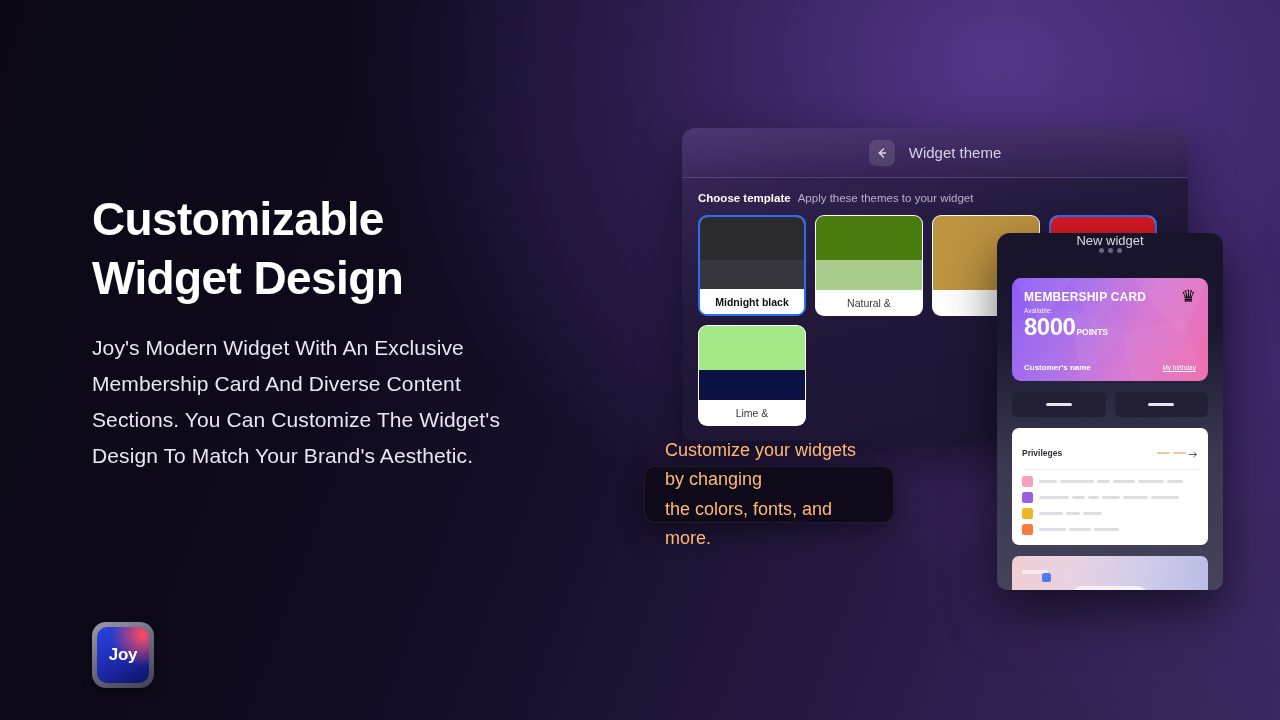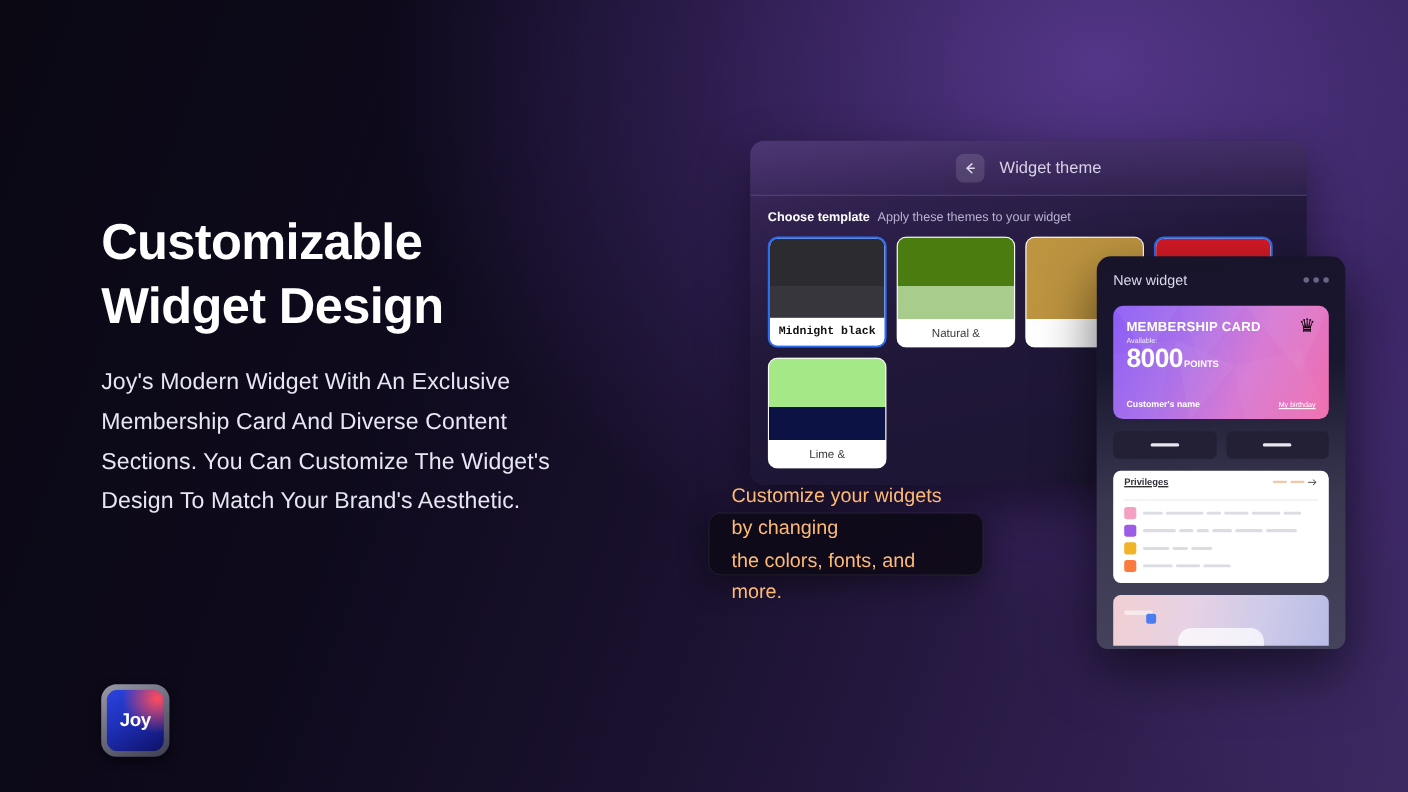--- a/index.html
+++ b/index.html
@@ -72,21 +72,21 @@
 
   .swatch-grid {
     padding:11px 16px 0 16px; display:grid; gap:9px;
     grid-template-columns:repeat(4, 108px);
   }
   .swatch {
     border-radius:9px; overflow:hidden; cursor:pointer; height:101px;
     background:#fff; border:1.5px solid rgba(255,255,255,0.35);
     display:flex; flex-direction:column;
   }
-  .swatch.selected { border:2px solid #2c6ef2;font-family:Liberation Mono, monospace; }
+  .swatch.selected { border:2px solid #2c6ef2; }
   .sw-top { flex:1 1 auto; }
   .sw-a { height:60%; }
   .sw-b { height:40%; }
   .sw-label {
     height:25px; background:#fff; display:flex; align-items:center;
     justify-content:center; font-size:10.5px; color:#3a3a3a;
     white-space:nowrap; overflow:hidden;
   }
   .swatch.selected .sw-label { font-weight:bold; color:#111; }
 
@@ -101,22 +101,23 @@
   .tooltip-text { font-size:18px; line-height:1.62; color:#fdba74; white-space:pre-line; }
 
   
   .widget {
     position:absolute; left:997px; top:233px; width:226px; height:357px;
     border-radius:13px 13px 10px 10px; overflow:hidden;
     background:linear-gradient(178deg,#17142a 0%,#191630 28%,#3a3750 62%,#45425c 100%);
     box-shadow:0 20px 50px rgba(0,0,0,0.58);
   }
   .widget-head {
-    height:42px; display:flex; align-items:center; justify-content:space-between;
+    height:42px; display:flex; align-items:center; 
     padding:0 15px;
+    flex-direction:column;
   }
   .widget-title { font-size:13px; color:#ddd8ea; }
   .dots { display:flex; gap:4px; }
   .dot { width:5px; height:5px; border-radius:50%; background:#6b6488; }
 
   .mcard {
     margin:3px 15px 0 15px; height:103px; border-radius:9px; position:relative;
     overflow:hidden; padding:12px 12px 0 12px;
     background:linear-gradient(115deg,#8b5cf6 0%,#a970ea 32%,#d77ad4 62%,#f06fae 100%);
   }
@@ -136,21 +137,21 @@
   .mc-bday { font-size:6.5px; color:#fff; text-decoration:underline; }
 
   .btn-row { display:flex; gap:9px; margin:11px 15px 0 15px; }
   .ph-btn {
     flex:1; height:25px; border-radius:5px; background:#232036;
     display:flex; align-items:center; justify-content:center; cursor:pointer;
   }
   .ph-bar { width:26px; height:3px; background:#e9e7f0; border-radius:2px; }
 
   .priv {
-    margin:11px 15px 0 15px; background:#fff; border-radius:7px; padding:1px 10px 10px 10px;text-decoration:underline;
+    margin:11px 15px 0 15px; background:#fff; border-radius:7px; padding:16px 10px 10px 10px;
   }
   .priv-head { display:flex; align-items:center; justify-content:space-between; }
   .priv-title { font-size:8.5px; font-weight:bold; color:#2f2f3a; }
   .priv-more { display:flex; align-items:center; gap:3px; }
   .priv-dash { width:13px; height:2px; background:#f3c6a8; border-radius:1px; }
   .priv-rule { height:1px; background:#ececf1; margin:7px 0 6px 0; }
   .priv-row { display:flex; align-items:center; gap:6px; margin-top:5px; }
   .priv-ic { width:11px; height:11px; border-radius:2.5px; flex:0 0 auto; }
   .priv-lines { display:flex; gap:3px; align-items:center; flex-wrap:nowrap; overflow:hidden; }
   .pl { height:3.5px; background:#dcdce3; border-radius:2px; }

